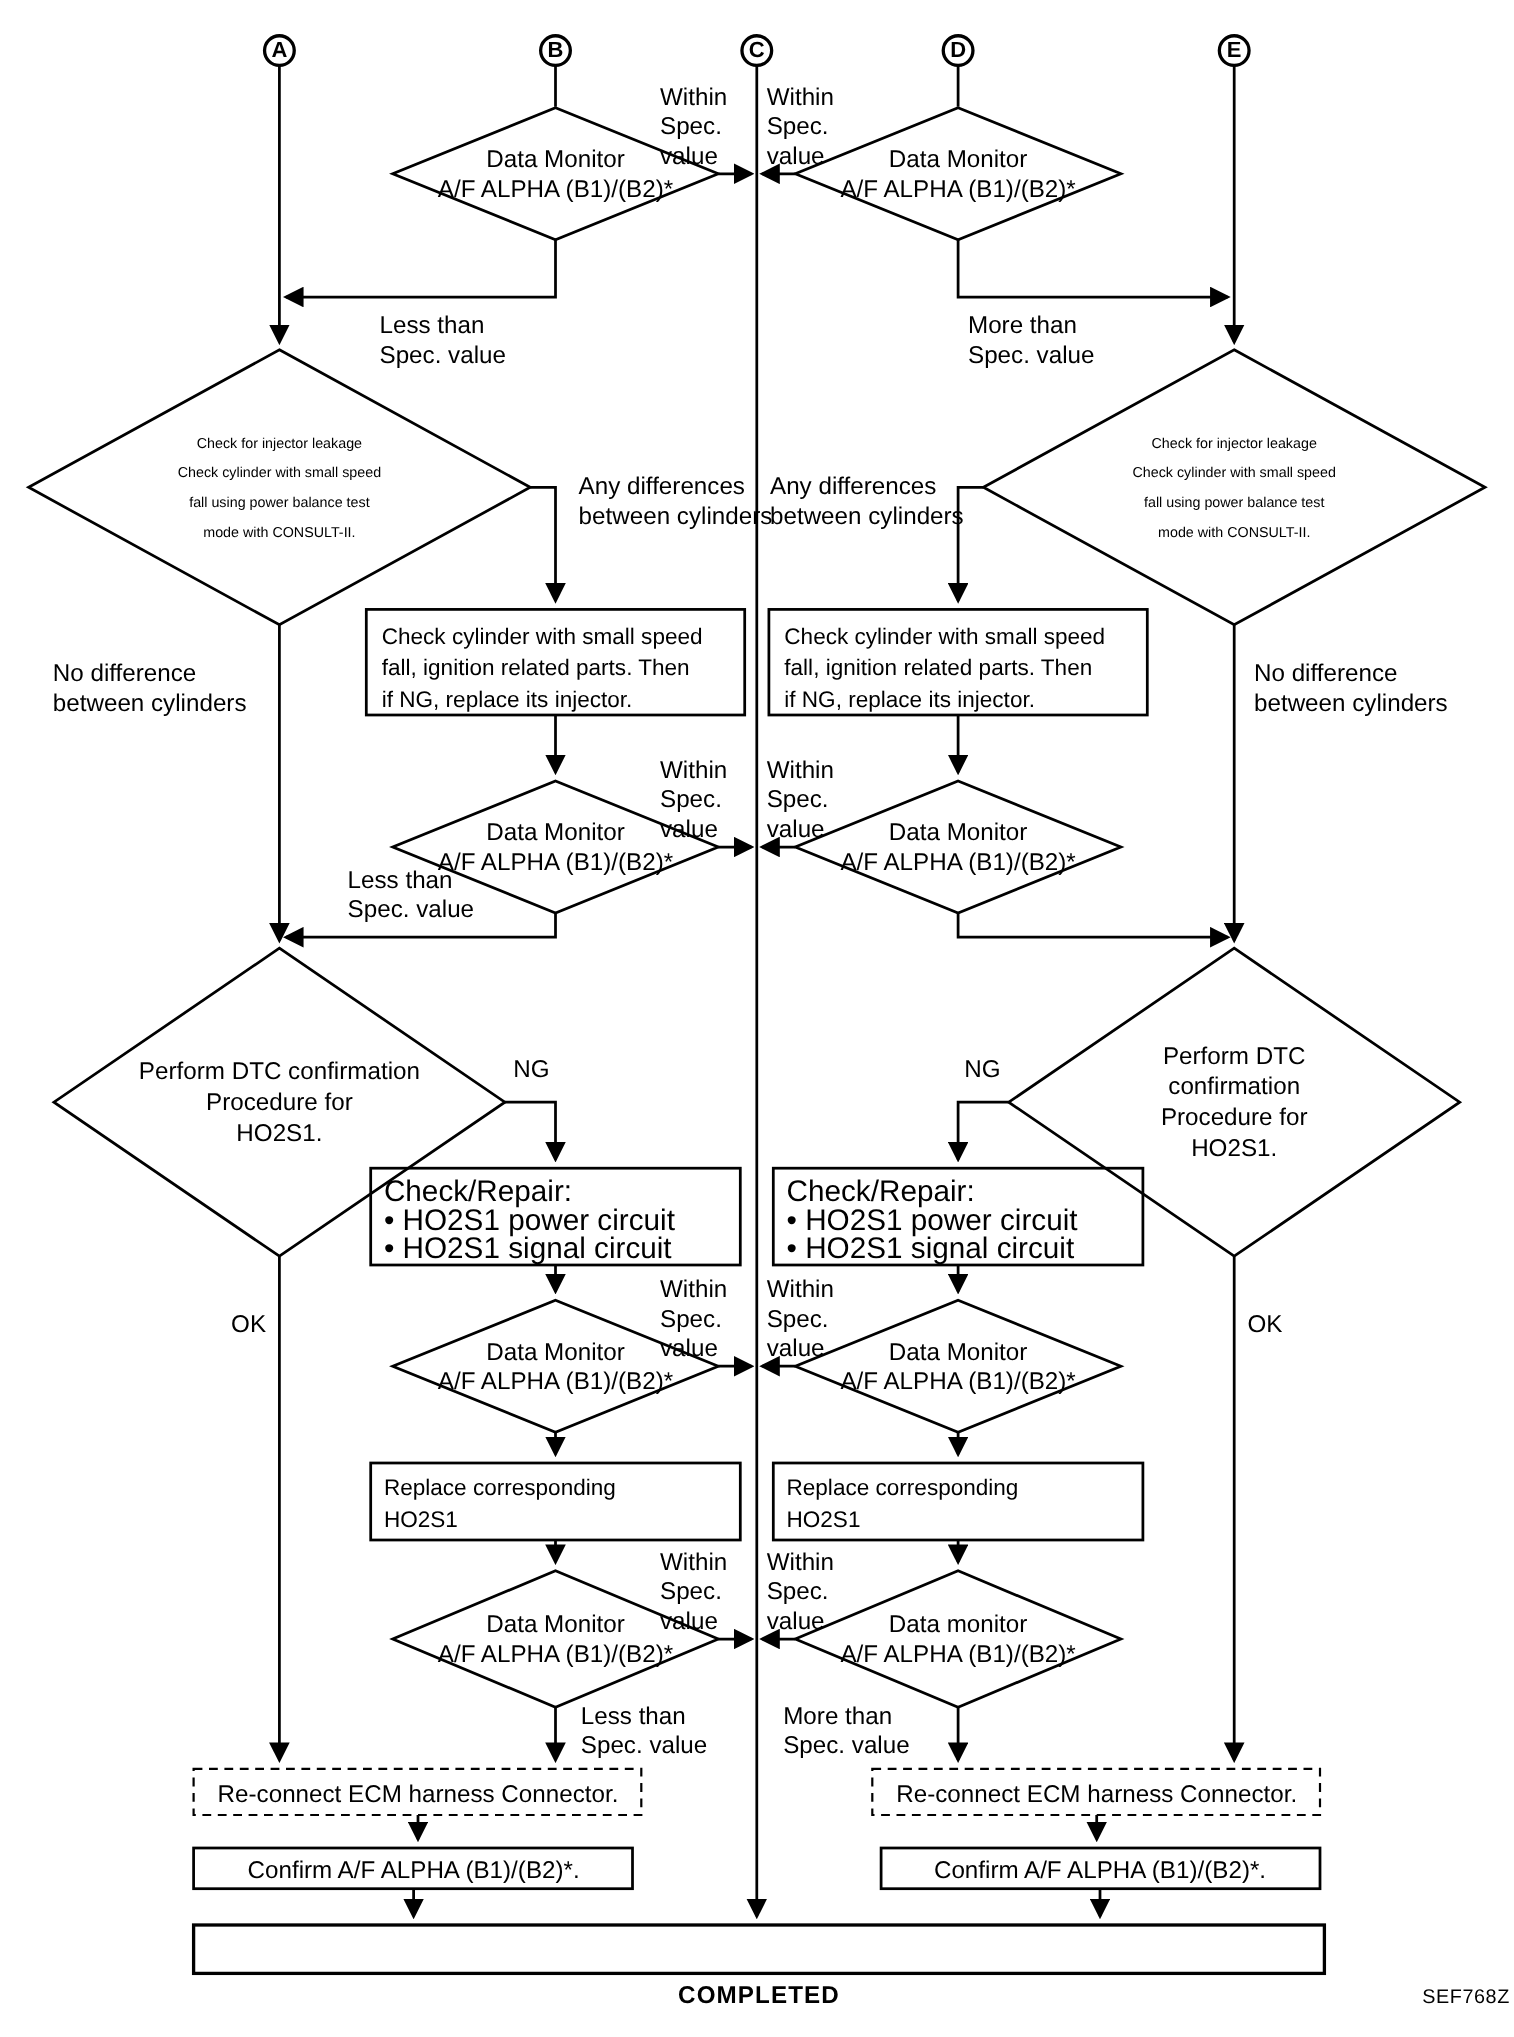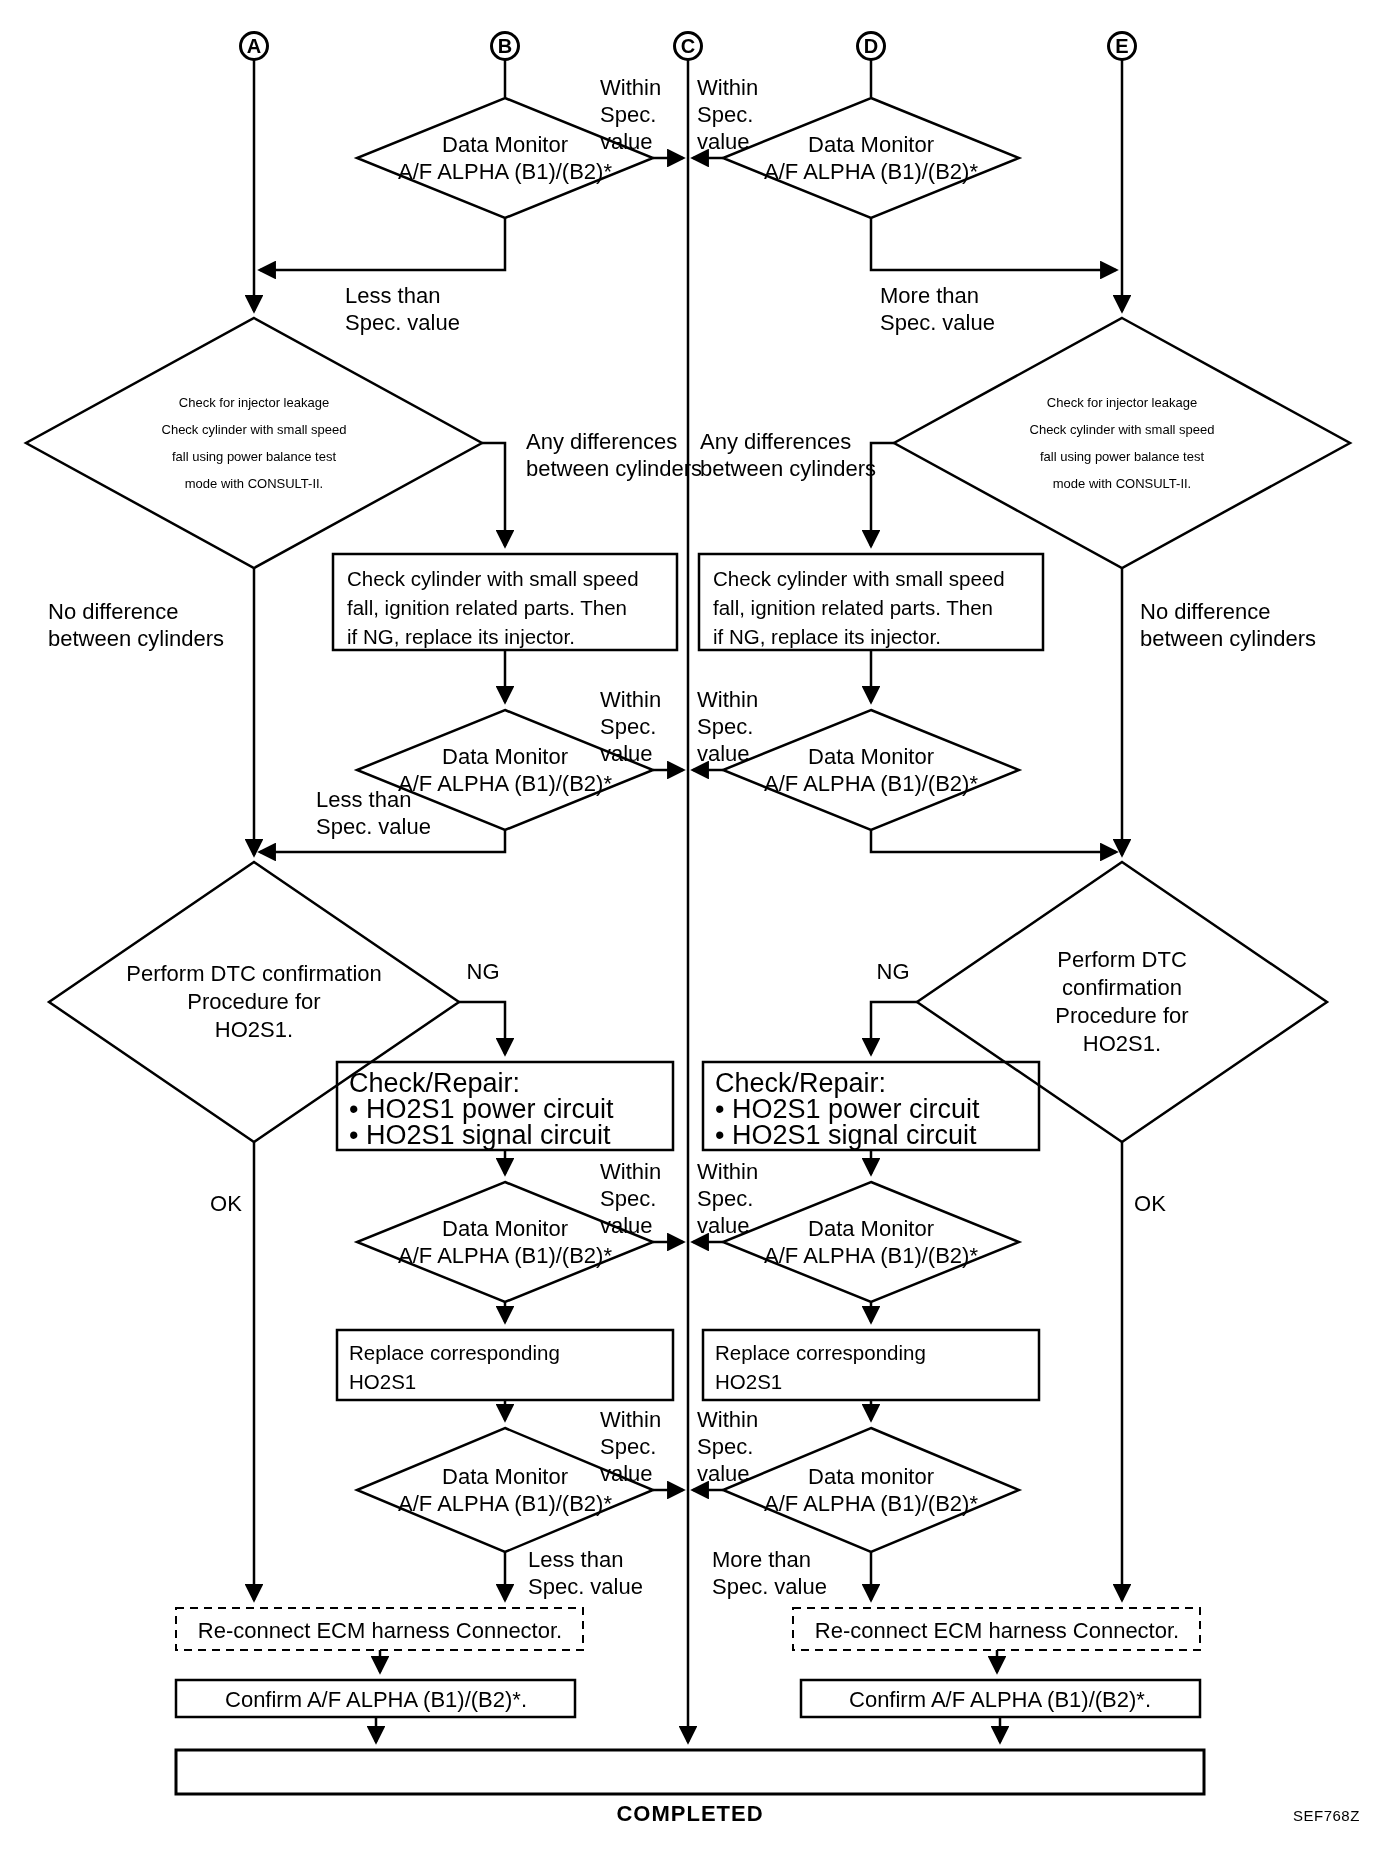--- a/index.html
+++ b/index.html
@@ -12,21 +12,21 @@
   .txt{
     position:absolute;white-space:pre-line;font-size:22px;line-height:27px;
     color:#000;
   }
   .ctr{transform:translate(-50%,-50%);text-align:center;}
   .ctrx{transform:translateX(-50%);white-space:nowrap;}
   .conn{transform:translate(-50%,-50%);font-weight:bold;font-size:20px;line-height:20px;}
   .boxtxt{line-height:29px;font-size:20.5px;}
   .big4{line-height:27px;font-size:13px;}
   .cr3{line-height:26px;font-size:27px;}
-  .ref{font-size:15px;letter-spacing:0.5px;}
+  .ref{font-size:18px;letter-spacing:0.5px;}
   .completed{font-size:22px;font-weight:bold;letter-spacing:1px;}
 </style>
 </head>
 <body>
 
 <div class="stage">
 
   <svg width="1376" height="1852" viewBox="0 0 1376 1852">
     <defs>
       <marker id="arr" viewBox="0 0 10 10" refX="8.5" refY="5" markerWidth="7.5" markerHeight="7.5" orient="auto">

